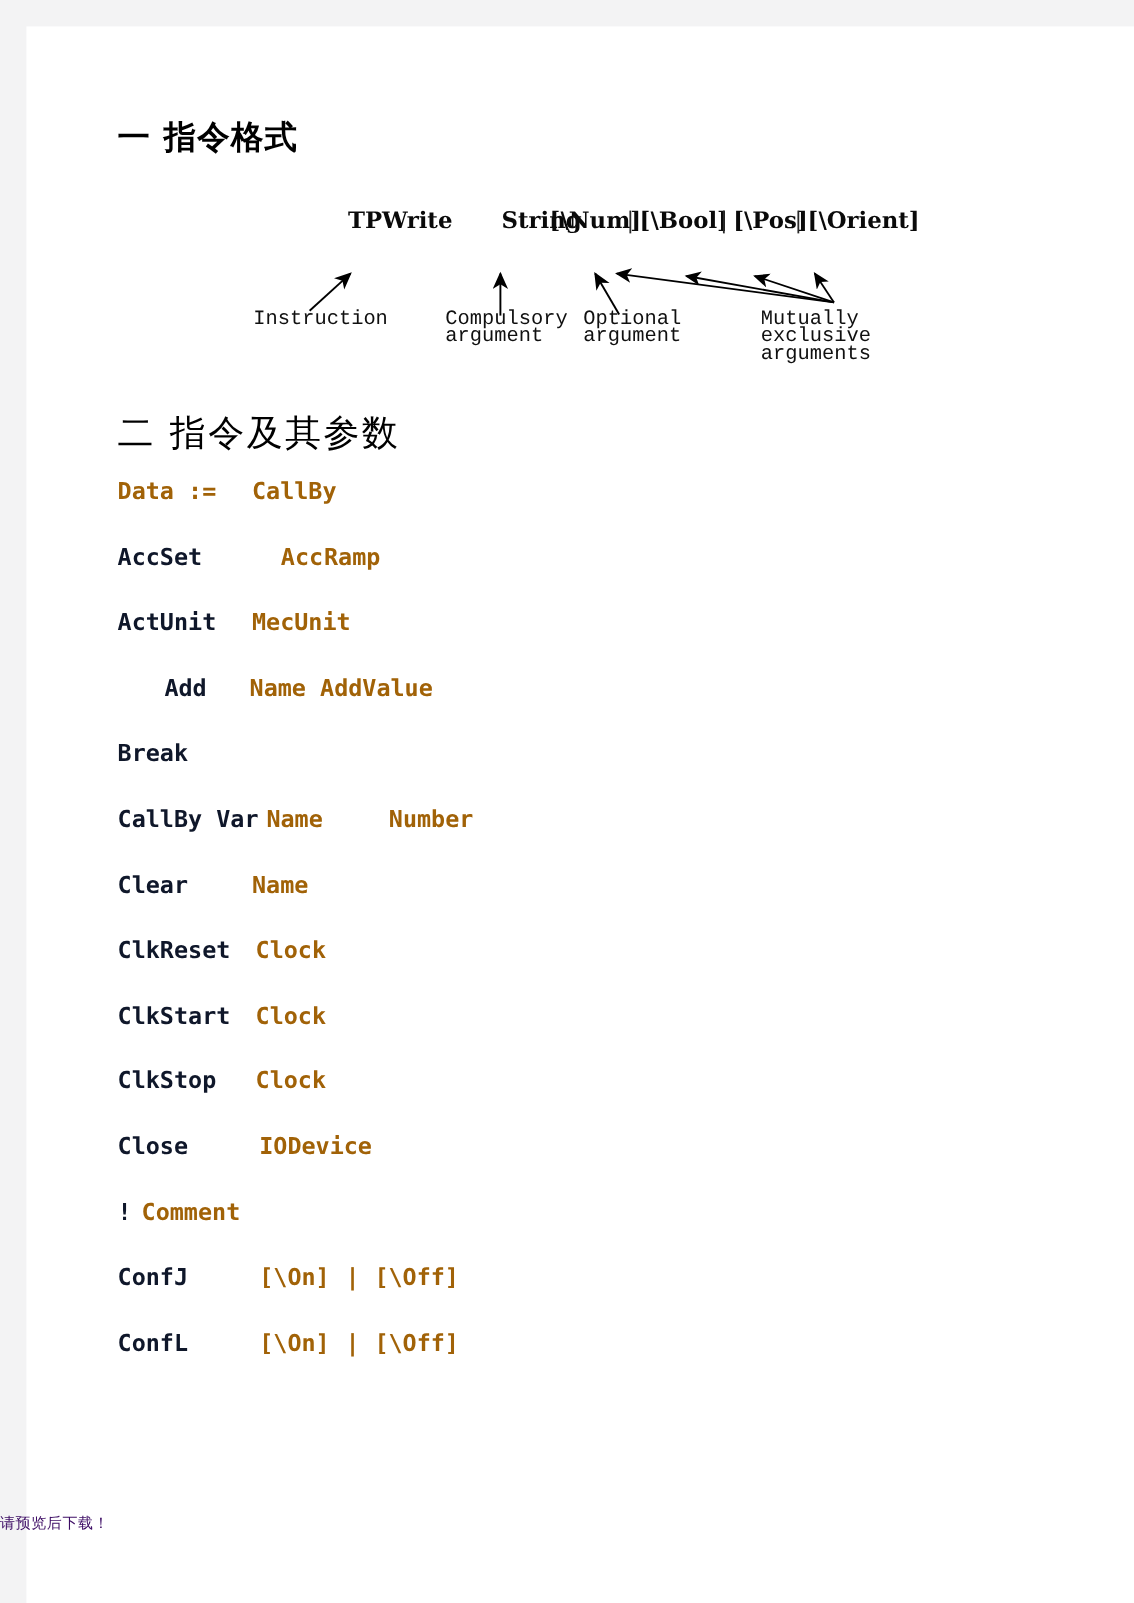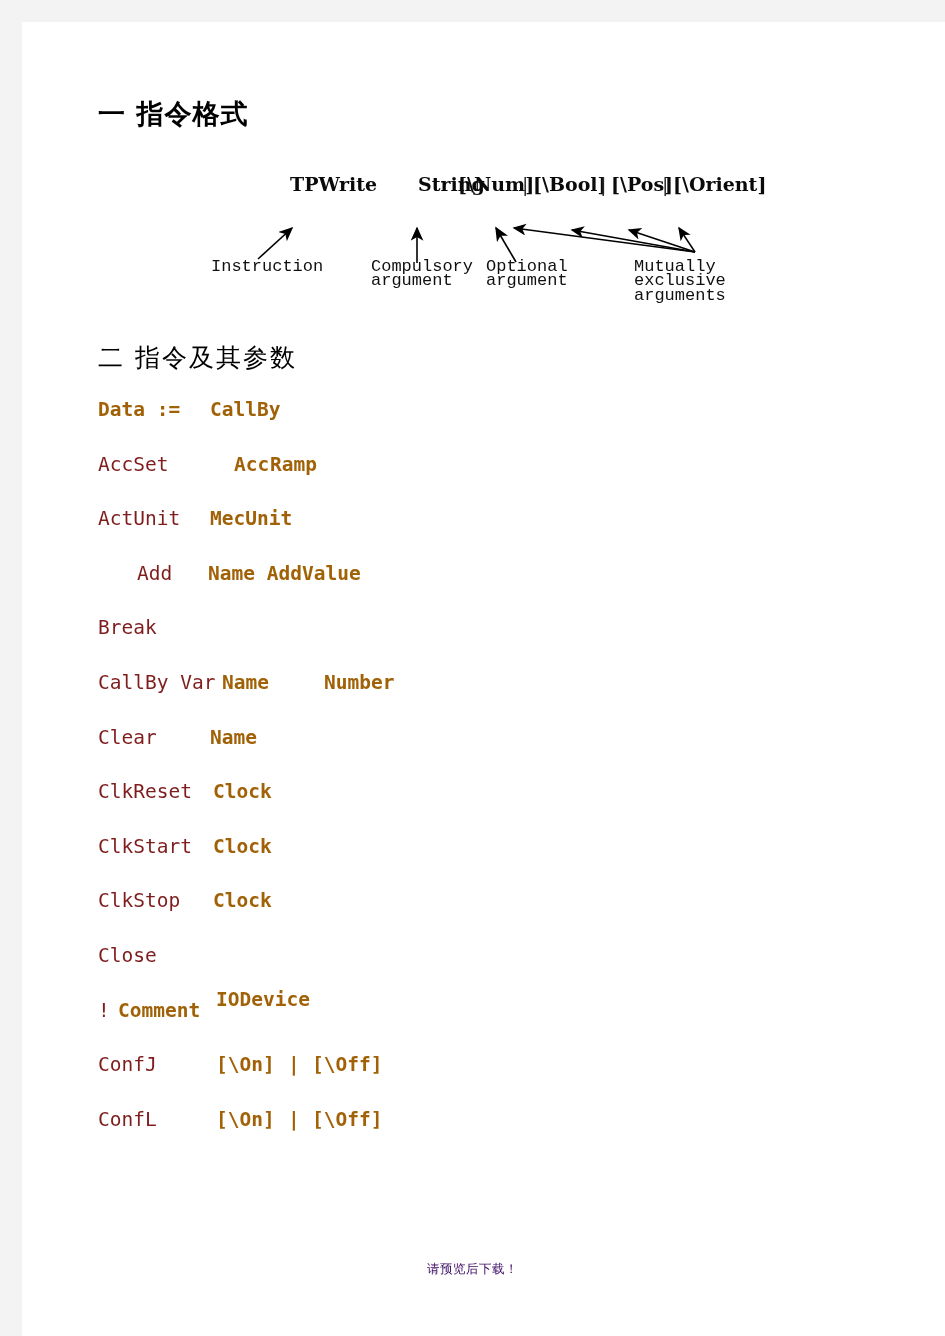--- a/index.html
+++ b/index.html
@@ -34,21 +34,21 @@
     font-weight: bold;
     color: #000000;
     letter-spacing: 1px;
     white-space: nowrap;
   }
   #heading-2 {
     position: absolute;
     left: 98px;
     top: 341px;
     font-family: "DejaVu Serif", "Liberation Serif", serif;
-    font-size: 25px;
+    font-size: 30px;
     font-weight: normal;
     color: #000000;
     letter-spacing: 2px;
     white-space: nowrap;
   }
 
   
   #syntax-figure {
     position: absolute;
     left: 0;
@@ -98,30 +98,29 @@
     font-family: "DejaVu Sans Mono", "Liberation Mono", monospace;
     font-size: 19.5px;
     color: #1a1a1a;
     white-space: pre;
   }
   .instr-row > span {
     position: absolute;
     top: 0;
     display: inline-block;
   }
-  .tok-b { font-weight: normal; color: #7f1d1d; }
+  .tok-b { font-weight: bold; color: #0f172a; }
   .tok-n { font-weight: bold; color: #a16207; }
 
   
   #footer-note {
     position: absolute;
     left: 0;
     top: 1261px;
     width: 945px;
-    text-align: center;
     font-family: "DejaVu Sans", "Liberation Sans", sans-serif;
     font-size: 12.5px;
     font-weight: normal;
     color: #3b0a63;
     letter-spacing: 0.5px;
   }
 </style>
 </head>
 <body>
 
@@ -181,19 +180,19 @@
     <div class="instr-row"><span class="tok-n" style="left: 0px;">Data :=</span><span class="tok-n" style="left: 112px;">CallBy</span></div>
     <div class="instr-row"><span class="tok-b" style="left: 0px;">AccSet</span><span class="tok-n" style="left: 112px; margin-left: 24px;">Acc</span><span class="tok-n" style="left: 172px;">Ramp</span></div>
     <div class="instr-row"><span class="tok-b" style="left: 0px;">ActUnit</span><span class="tok-n" style="left: 112px;">MecUnit</span></div>
     <div class="instr-row"><span class="tok-b" style="left: 0px; margin-left: 39px;">Add</span><span class="tok-n" style="left: 110px;">Name AddValue</span></div>
     <div class="instr-row"><span class="tok-b" style="left: 0px;">Break</span></div>
     <div class="instr-row"><span class="tok-b" style="left: 0px;">CallBy Var</span><span class="tok-n" style="left: 124px;">Name</span><span class="tok-n" style="left: 226px;">Number</span></div>
     <div class="instr-row"><span class="tok-b" style="left: 0px;">Clear</span><span class="tok-n" style="left: 112px;">Name</span></div>
     <div class="instr-row"><span class="tok-b" style="left: 0px;">ClkReset</span><span class="tok-n" style="left: 115px;">Clock</span></div>
     <div class="instr-row"><span class="tok-b" style="left: 0px;">ClkStart</span><span class="tok-n" style="left: 115px;">Clock</span></div>
     <div class="instr-row"><span class="tok-b" style="left: 0px;">ClkStop</span><span class="tok-n" style="left: 115px;">Clock</span></div>
-    <div class="instr-row"><span class="tok-b" style="left: 0px;">Close</span><span class="tok-n" style="left: 118px; margin-top: 44px;">IODevice</span></div>
+    <div class="instr-row"><span class="tok-b" style="left: 0px;">Close</span><span class="tok-n" style="left: 118px;">IODevice</span></div>
     <div class="instr-row"><span class="tok-b" style="left: 0px;">!</span><span class="tok-n" style="left: 20px;">Comment</span></div>
     <div class="instr-row"><span class="tok-b" style="left: 0px;">ConfJ</span><span class="tok-n" style="left: 118px;">[\On]</span><span class="tok-n" style="left: 190px;">|</span><span class="tok-n" style="left: 214px;">[\Off]</span></div>
     <div class="instr-row"><span class="tok-b" style="left: 0px;">ConfL</span><span class="tok-n" style="left: 118px;">[\On]</span><span class="tok-n" style="left: 190px;">|</span><span class="tok-n" style="left: 214px;">[\Off]</span></div>
   </div>
 
 <div id="footer-note">请预览后下载！</div>
 
 </body></html>

